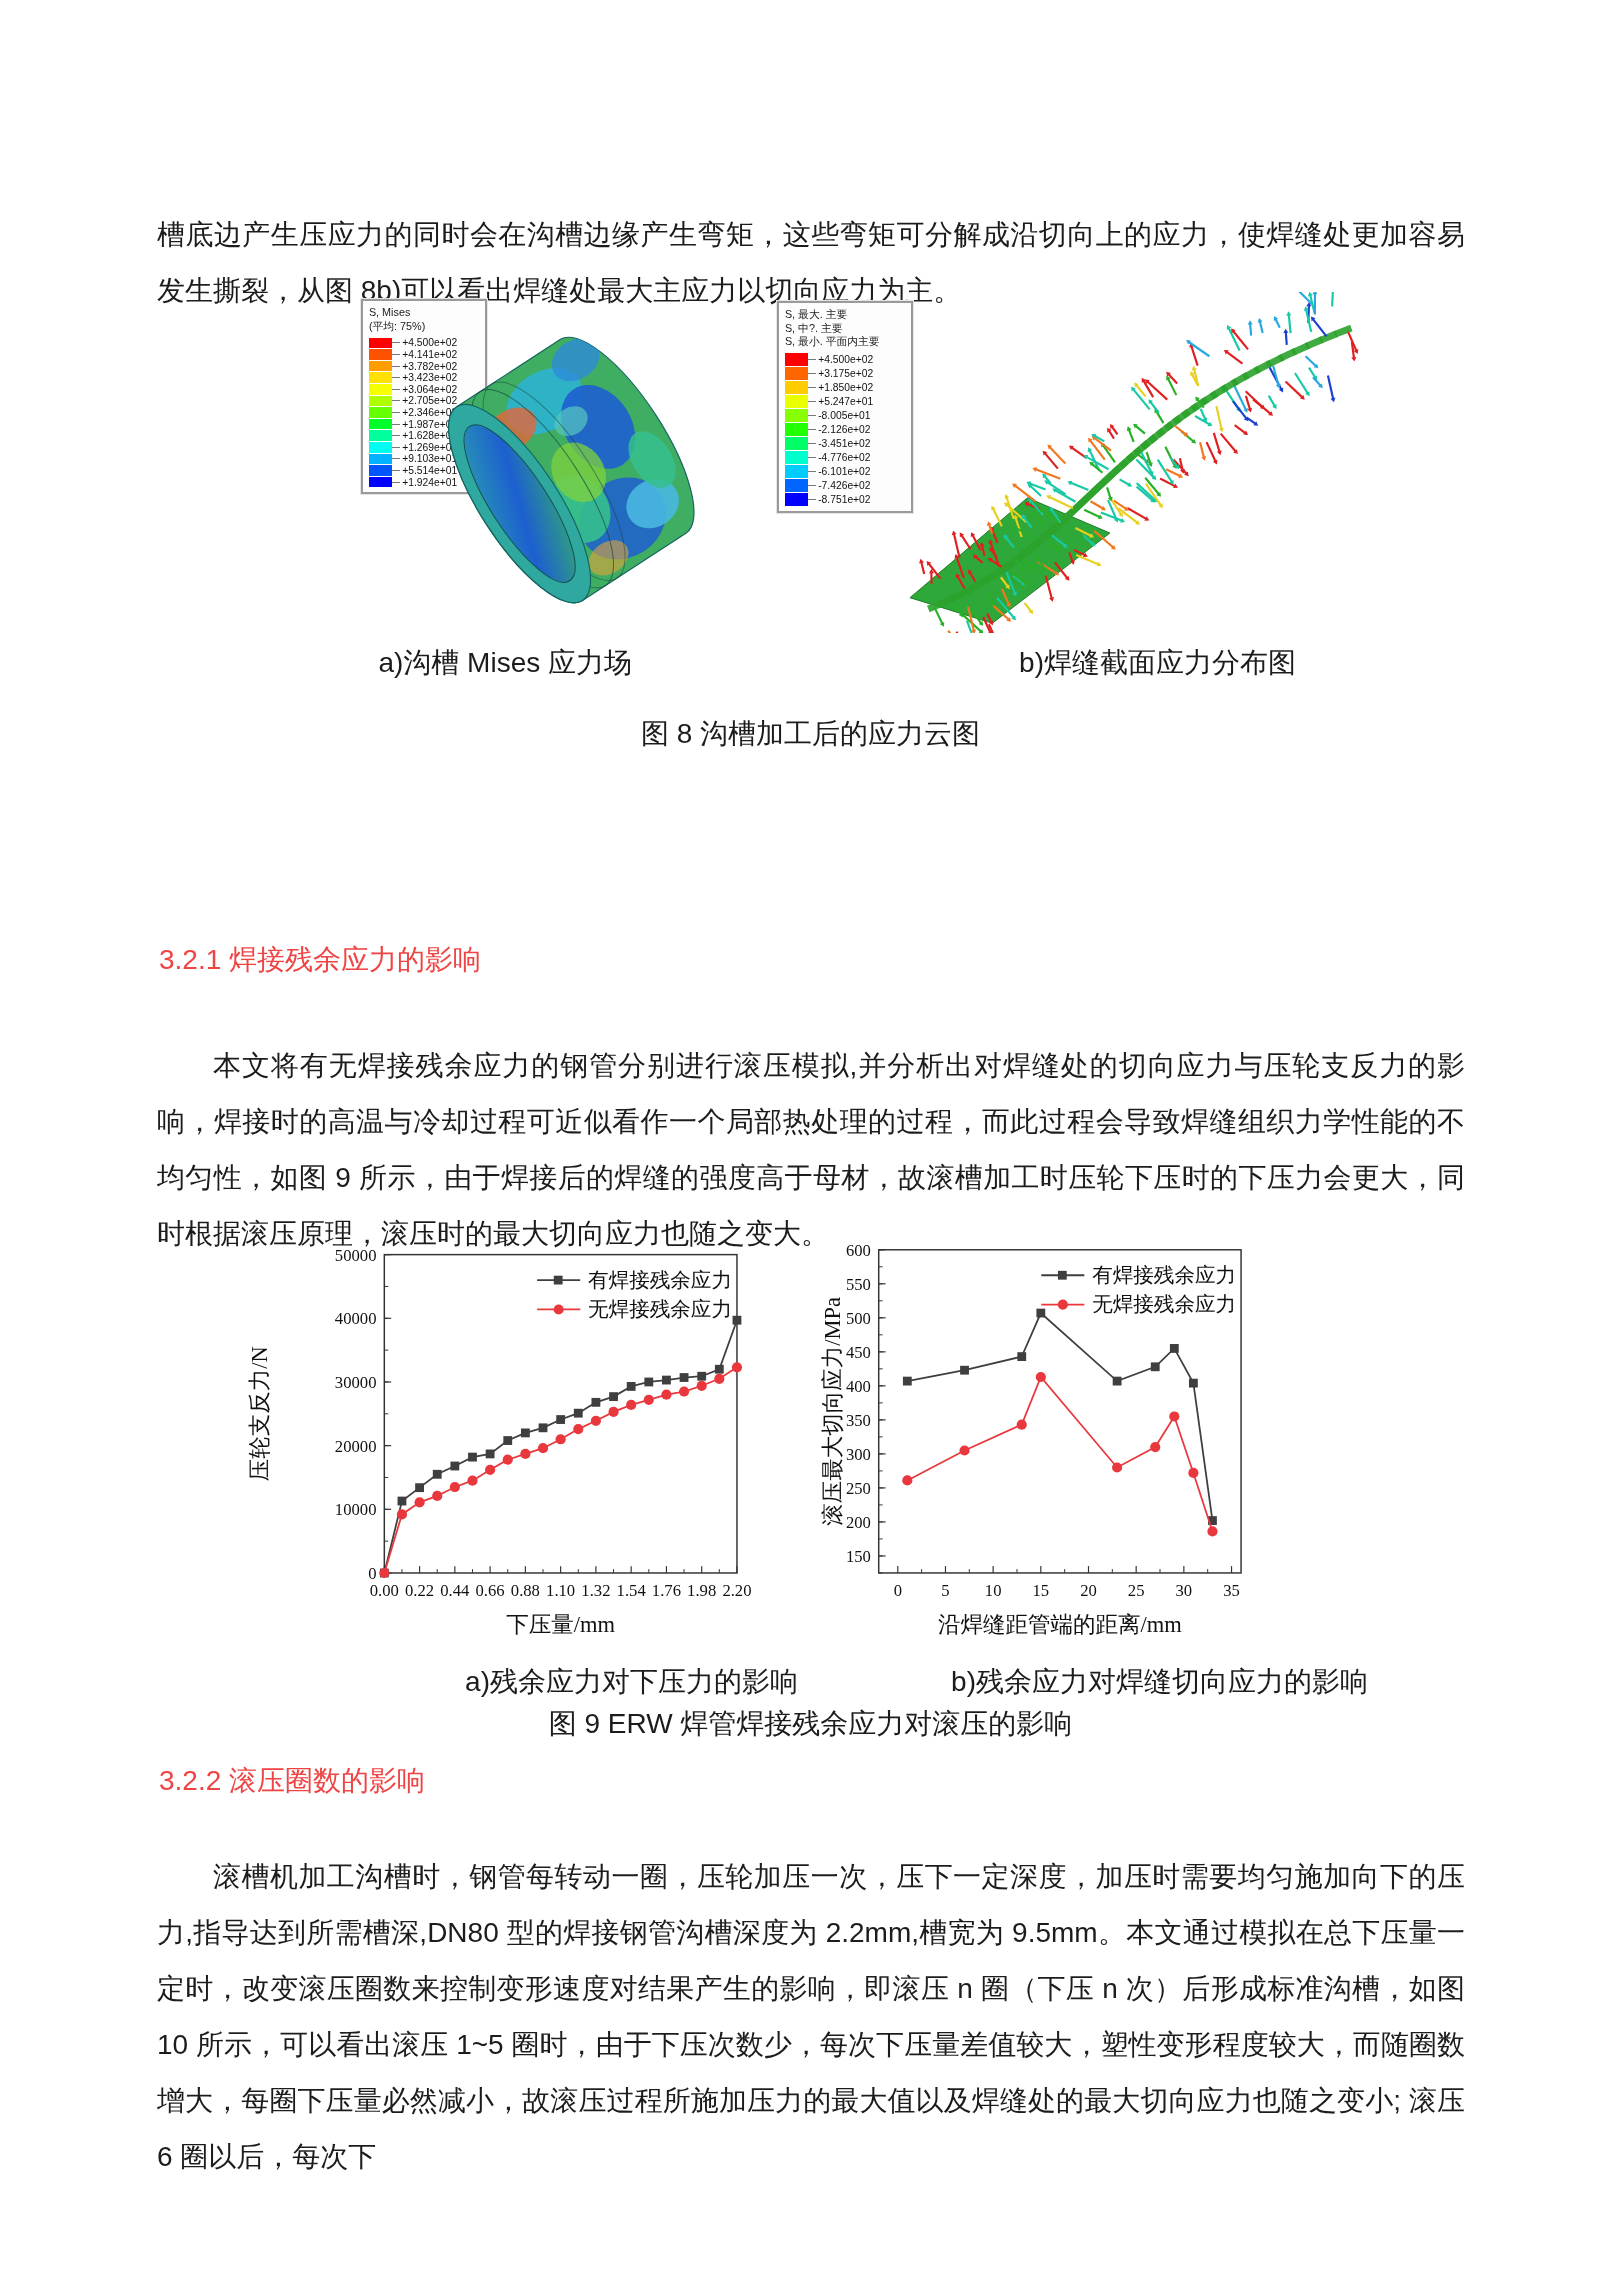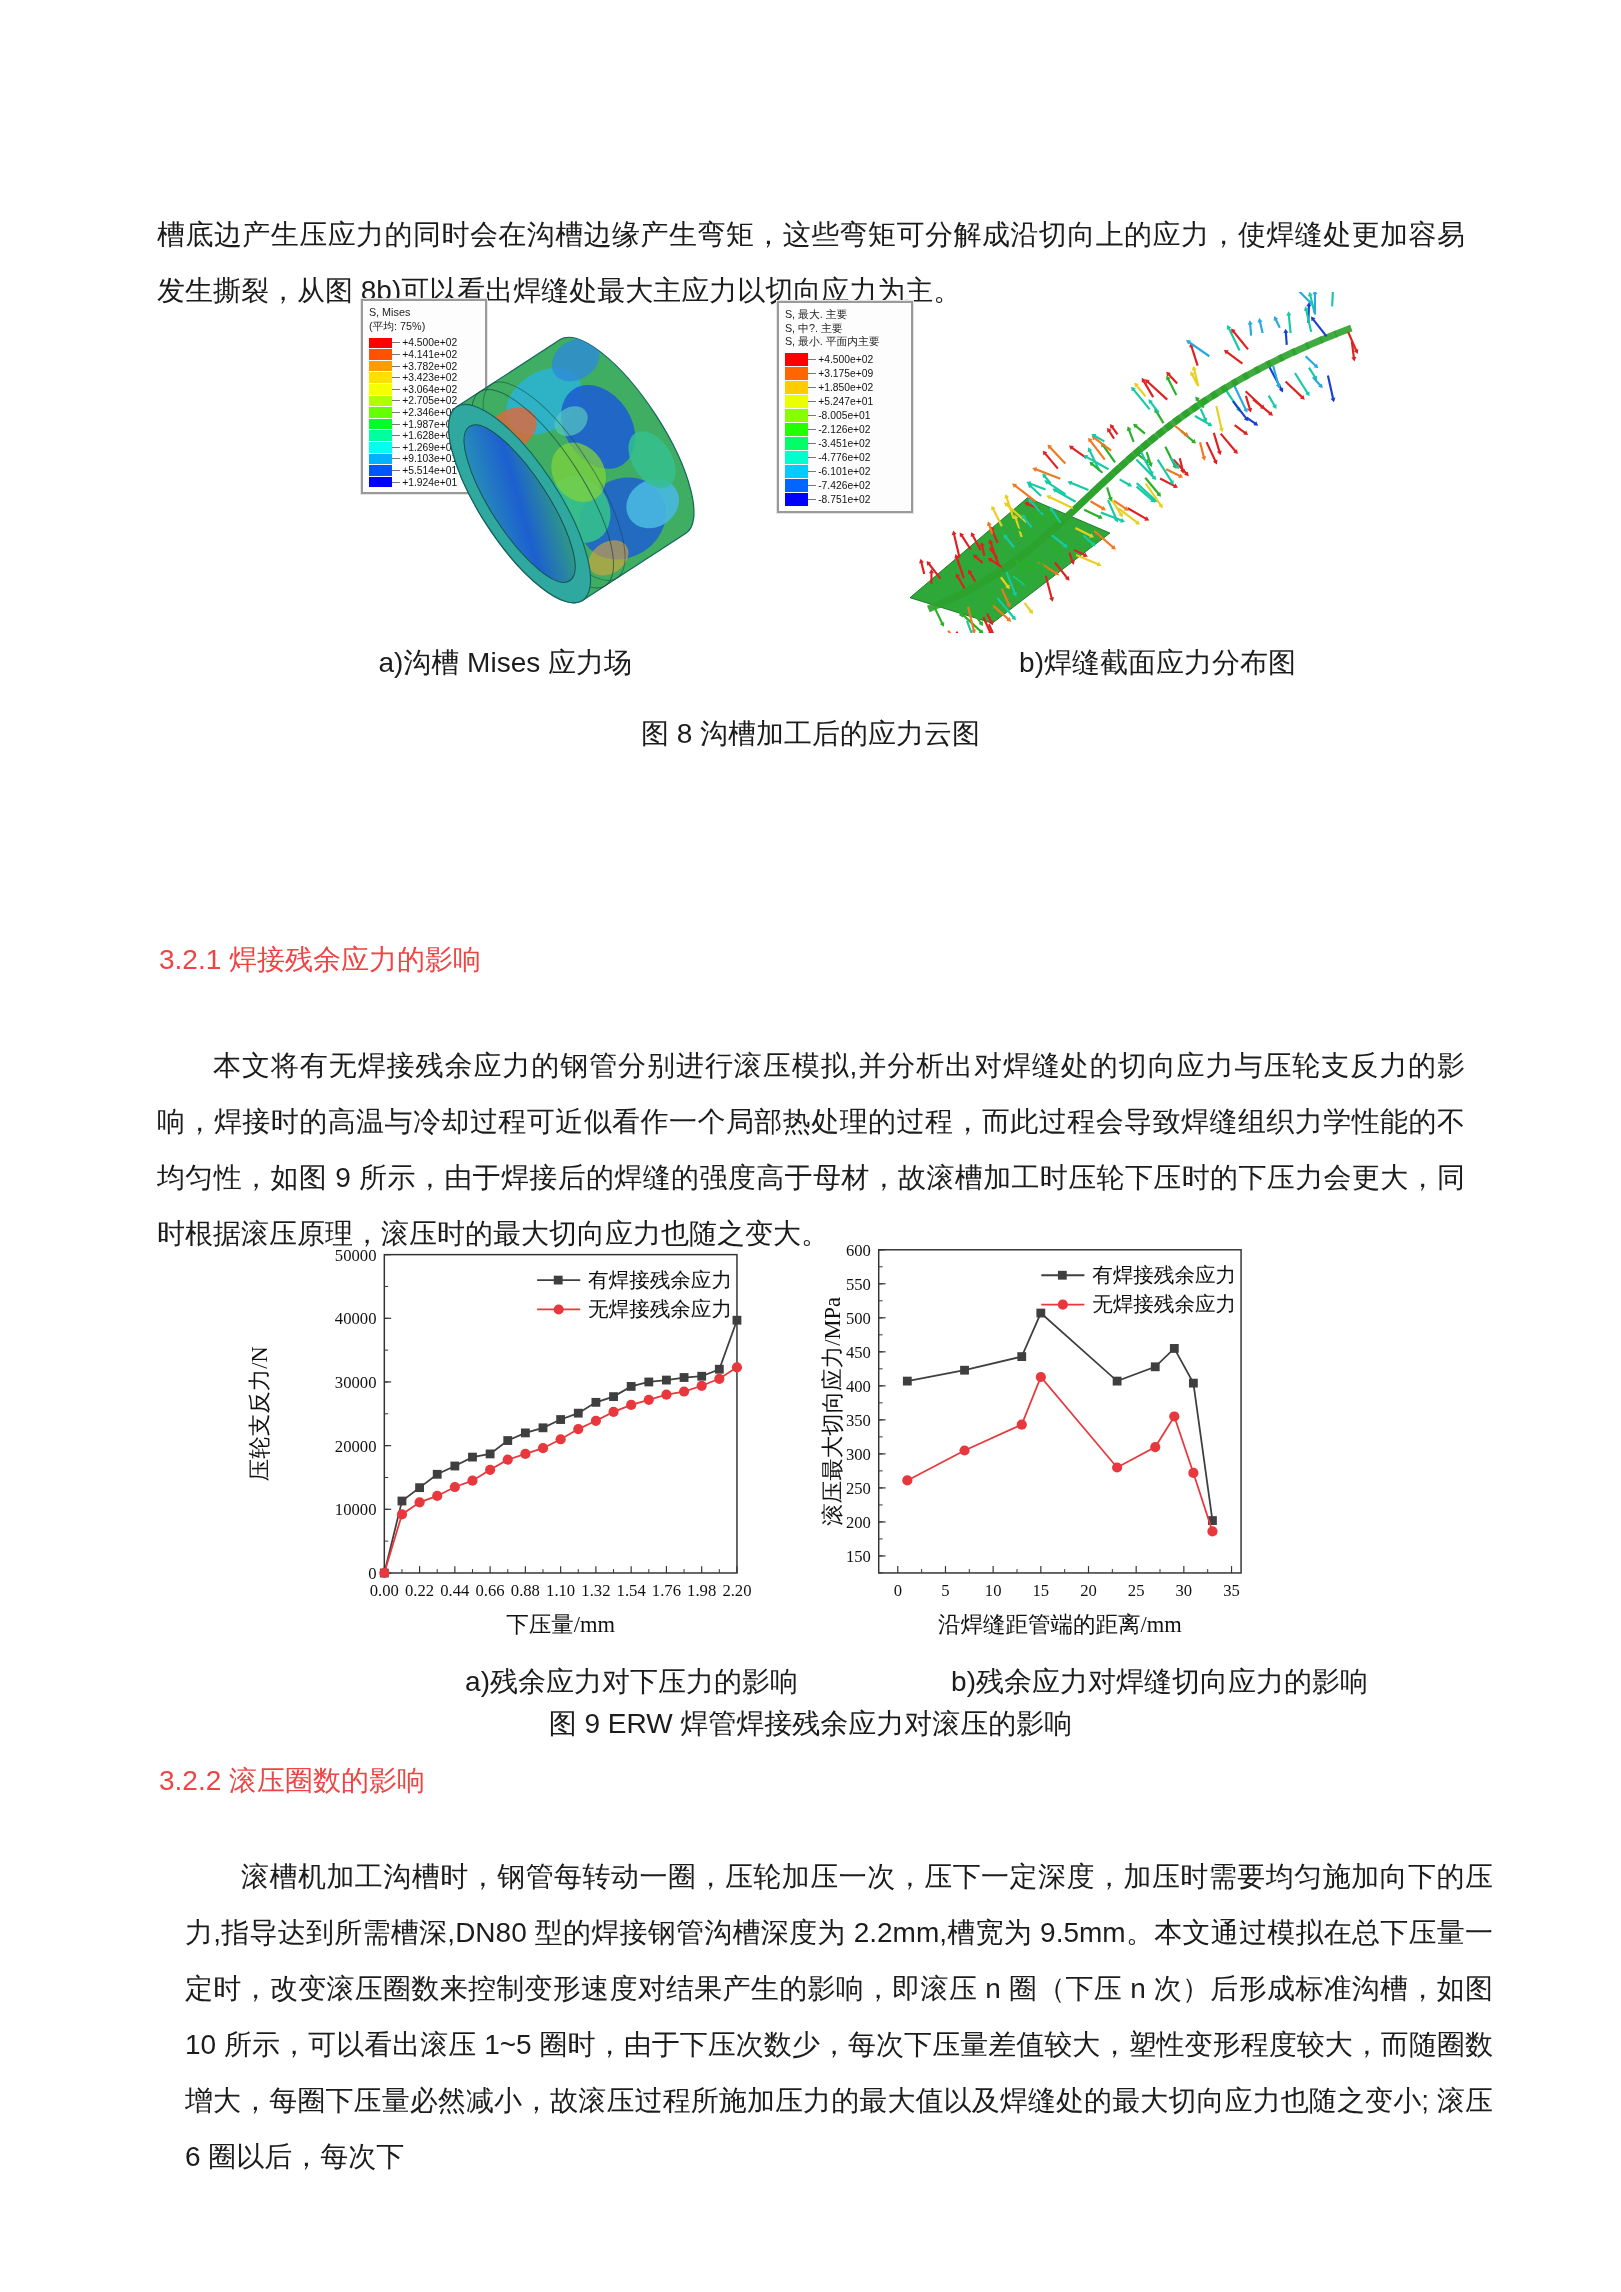--- a/index.html
+++ b/index.html
@@ -146,21 +146,21 @@
       <div class="abq-title">S, 最小. 平面内主要</div>
       <div class="abq-rows">
         <div class="abq-row" style="height: 14px;">
           <div class="abq-swatch" style="height: 13.2px; background: rgb(255, 0, 0);"></div>
           <div class="abq-tick"></div>
           <div class="abq-val">+4.500e+02</div>
         </div>
         <div class="abq-row" style="height: 14px;">
           <div class="abq-swatch" style="height: 13.2px; background: rgb(255, 102, 0);"></div>
           <div class="abq-tick"></div>
-          <div class="abq-val">+3.175e+09</div>
+          <div class="abq-val">+3.175e+02</div>
         </div>
         <div class="abq-row" style="height: 14px;">
           <div class="abq-swatch" style="height: 13.2px; background: rgb(255, 204, 0);"></div>
           <div class="abq-tick"></div>
           <div class="abq-val">+1.850e+02</div>
         </div>
         <div class="abq-row" style="height: 14px;">
           <div class="abq-swatch" style="height: 13.2px; background: rgb(234, 255, 0);"></div>
           <div class="abq-tick"></div>
           <div class="abq-val">+5.247e+01</div>
@@ -803,16 +803,16 @@
       <circle cx="250" cy="69" r="5.2" fill="#e8383d"></circle>
       <text x="280" y="76" class="legend-text">无焊接残余应力</text>
     </svg>
 
   <div class="caption" style="left:279px;top:1663px;width:519px;">a)残余应力对下压力的影响</div>
   <div class="caption" style="left:809px;top:1663px;width:559px;">b)残余应力对焊缝切向应力的影响</div>
   <div class="figtitle" style="top:1705px;">图 9 ERW 焊管焊接残余应力对滚压的影响</div>
 
   <div class="h2" style="top:1762px;">3.2.2 滚压圈数的影响</div>
 
-  <p class="para indent" style="top:1821px;margin-left:28px;">滚槽机加工沟槽时，钢管每转动一圈，压轮加压一次，压下一定深度，加压时需要均匀施加向下的压力,指导达到所需槽深,DN80 型的焊接钢管沟槽深度为 2.2mm,槽宽为 9.5mm。本文通过模拟在总下压量一定时，改变滚压圈数来控制变形速度对结果产生的影响，即滚压 n 圈（下压 n 次）后形成标准沟槽，如图 10 所示，可以看出滚压 1~5 圈时，由于下压次数少，每次下压量差值较大，塑性变形程度较大，而随圈数增大，每圈下压量必然减小，故滚压过程所施加压力的最大值以及焊缝处的最大切向应力也随之变小; 滚压 6 圈以后，每次下</p>
+  <p class="para indent" style="top:1821px;">滚槽机加工沟槽时，钢管每转动一圈，压轮加压一次，压下一定深度，加压时需要均匀施加向下的压力,指导达到所需槽深,DN80 型的焊接钢管沟槽深度为 2.2mm,槽宽为 9.5mm。本文通过模拟在总下压量一定时，改变滚压圈数来控制变形速度对结果产生的影响，即滚压 n 圈（下压 n 次）后形成标准沟槽，如图 10 所示，可以看出滚压 1~5 圈时，由于下压次数少，每次下压量差值较大，塑性变形程度较大，而随圈数增大，每圈下压量必然减小，故滚压过程所施加压力的最大值以及焊缝处的最大切向应力也随之变小; 滚压 6 圈以后，每次下</p>
 
 </div>
 
 
 </body></html>

